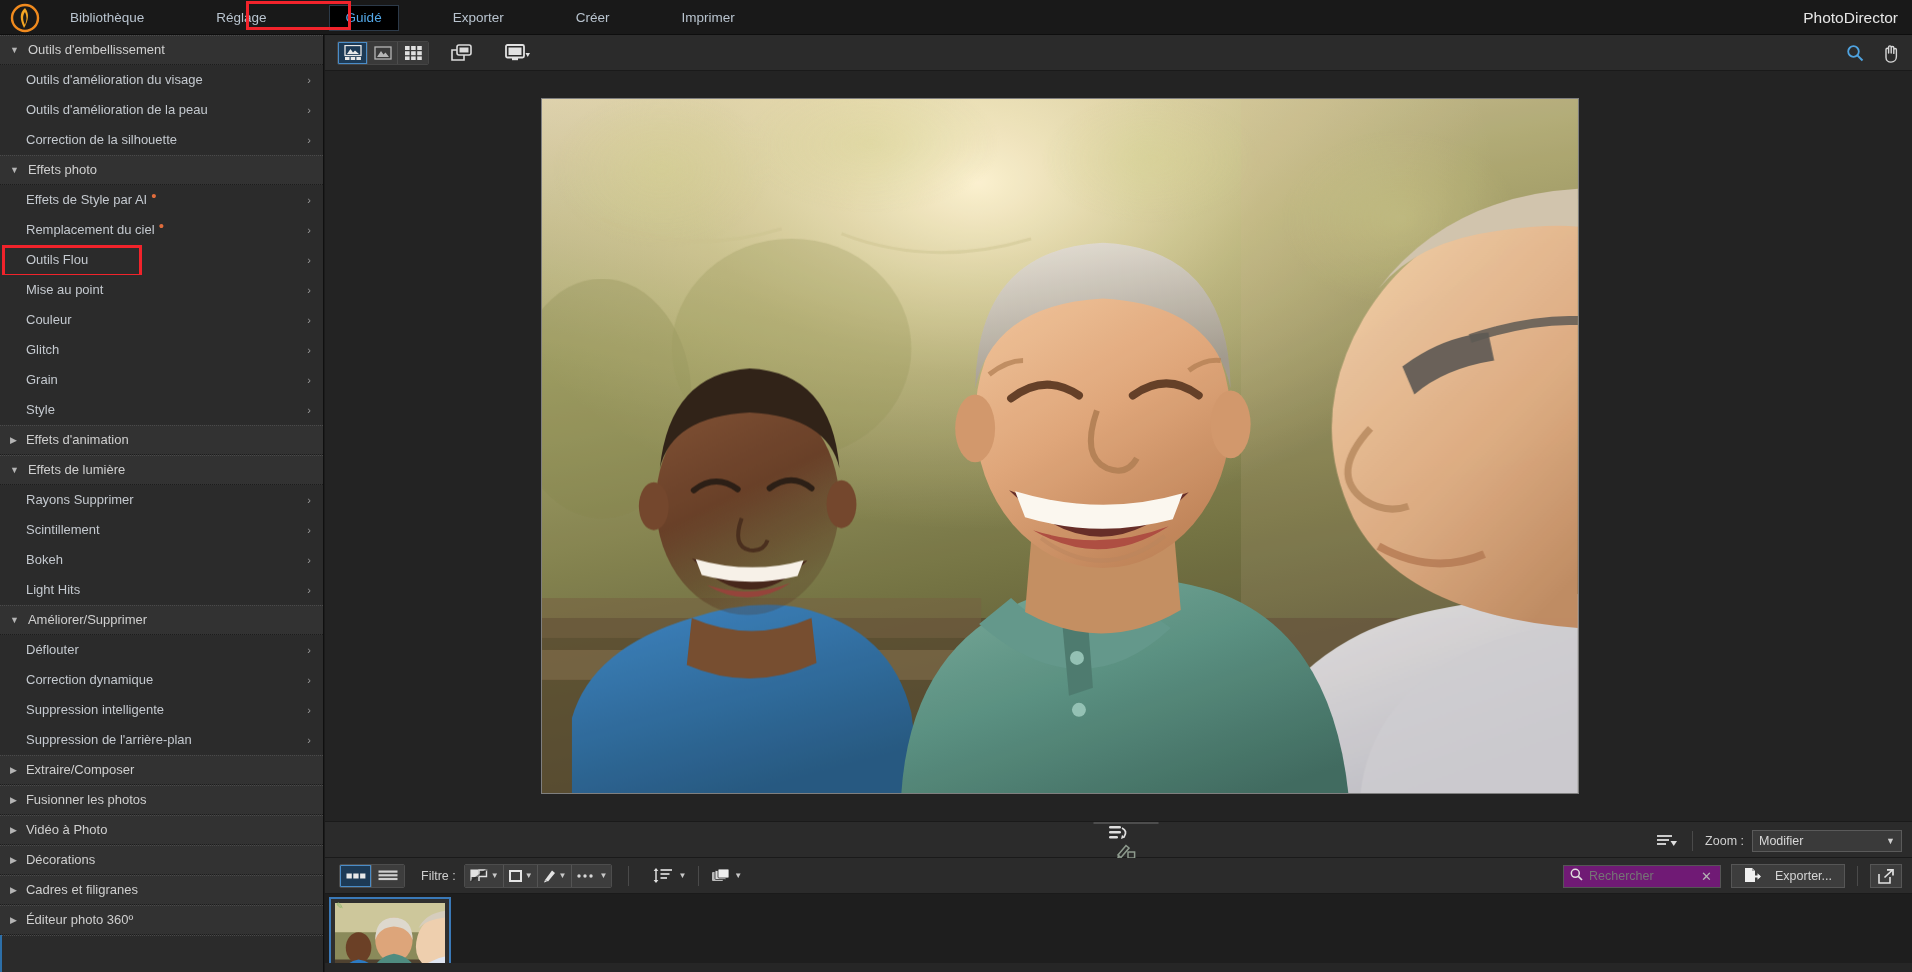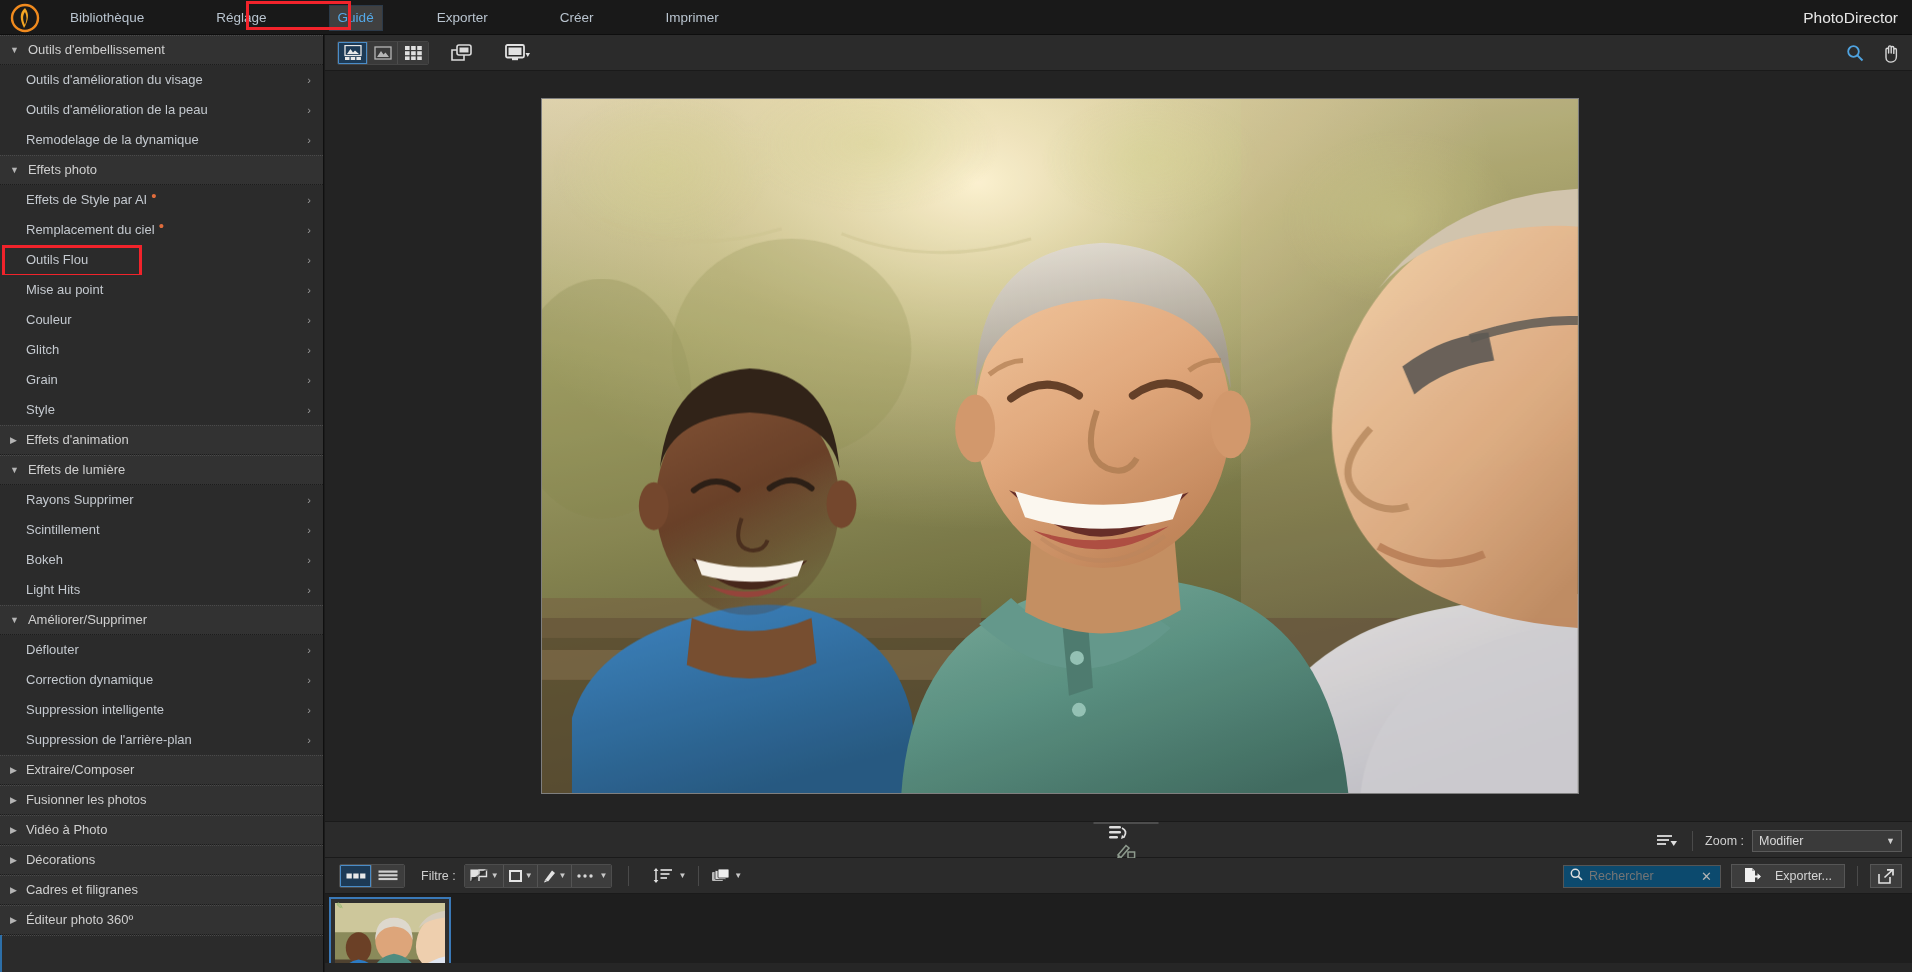--- a/index.html
+++ b/index.html
@@ -28,24 +28,24 @@
   }
   .menu-item {
     color: #b9c4cf; font-size: 13.5px;
     padding: 0 10px; height: 35px; line-height: 35px;
     white-space: nowrap; cursor: default;
   }
   .menu-tab-wrap {
     position: relative; display: flex; align-items: center; justify-content: center;
   }
   .menu-tab-guide {
-    background: #404040;
+    background: #000000;
     border: 1px solid #2c3a49;
     color: #54a9e8; font-size: 13.5px;
-    height: 26px; line-height: 24px; padding: 0 8px;
+    height: 26px; line-height: 24px; padding: 0 16px;
   }
   .red-box-tab {
     position: absolute; left: 246px; top: 1px;
     width: 105px; height: 29px;
     border: 3px solid #f1232b;
     pointer-events: none;
   }
   .brand {
     position: absolute; right: 14px; top: 0; height: 35px; line-height: 35px;
     font-size: 15.5px; color: #e6e6e6;
@@ -203,21 +203,21 @@
   }
   .filt-btn:last-child { border-right:none; }
   .car-sm { font-size:8px; color:#c8c8c8; }
   .plain-btn { display:flex; align-items:center; gap:3px; margin-left:12px; }
   .bt2-right {
     position: absolute; right: 10px; top: 0; height: 36px;
     display:flex; align-items:center; gap: 10px;
   }
   .search-box {
     width: 158px; height: 23px;
-    background: #0c4a6e; border: 1px solid #555;
+    background: #701a75; border: 1px solid #555;
     display:flex; align-items:center; padding: 0 6px; gap: 6px;
   }
   .search-box input {
     background: transparent; border: none; outline: none;
     color: #d98a5a; font-size: 12.5px; width: 106px;
     font-family: "Liberation Sans", sans-serif;
   }
   .export-btn {
     height: 24px; background: #3d3d3d; border: 1px solid #565656;
     display:flex; align-items:center; gap:14px; padding: 0 12px;
@@ -288,21 +288,21 @@
     </div>
     <div class="sb-item">
       <span>Outils d'amélioration du visage</span>
       <span class="chev">›</span>
     </div>
     <div class="sb-item">
       <span>Outils d'amélioration de la peau</span>
       <span class="chev">›</span>
     </div>
     <div class="sb-item">
-      <span>Remodelage de la dynamique</span>
+      <span>Correction de la silhouette</span>
       <span class="chev">›</span>
     </div>
 
     <div class="sb-group">
       <span class="tri">▼</span>
       <span>Effets photo</span>
     </div>
     <div class="sb-item">
       <span>Effets de Style par AI</span>
       <span class="newdot">•</span>

